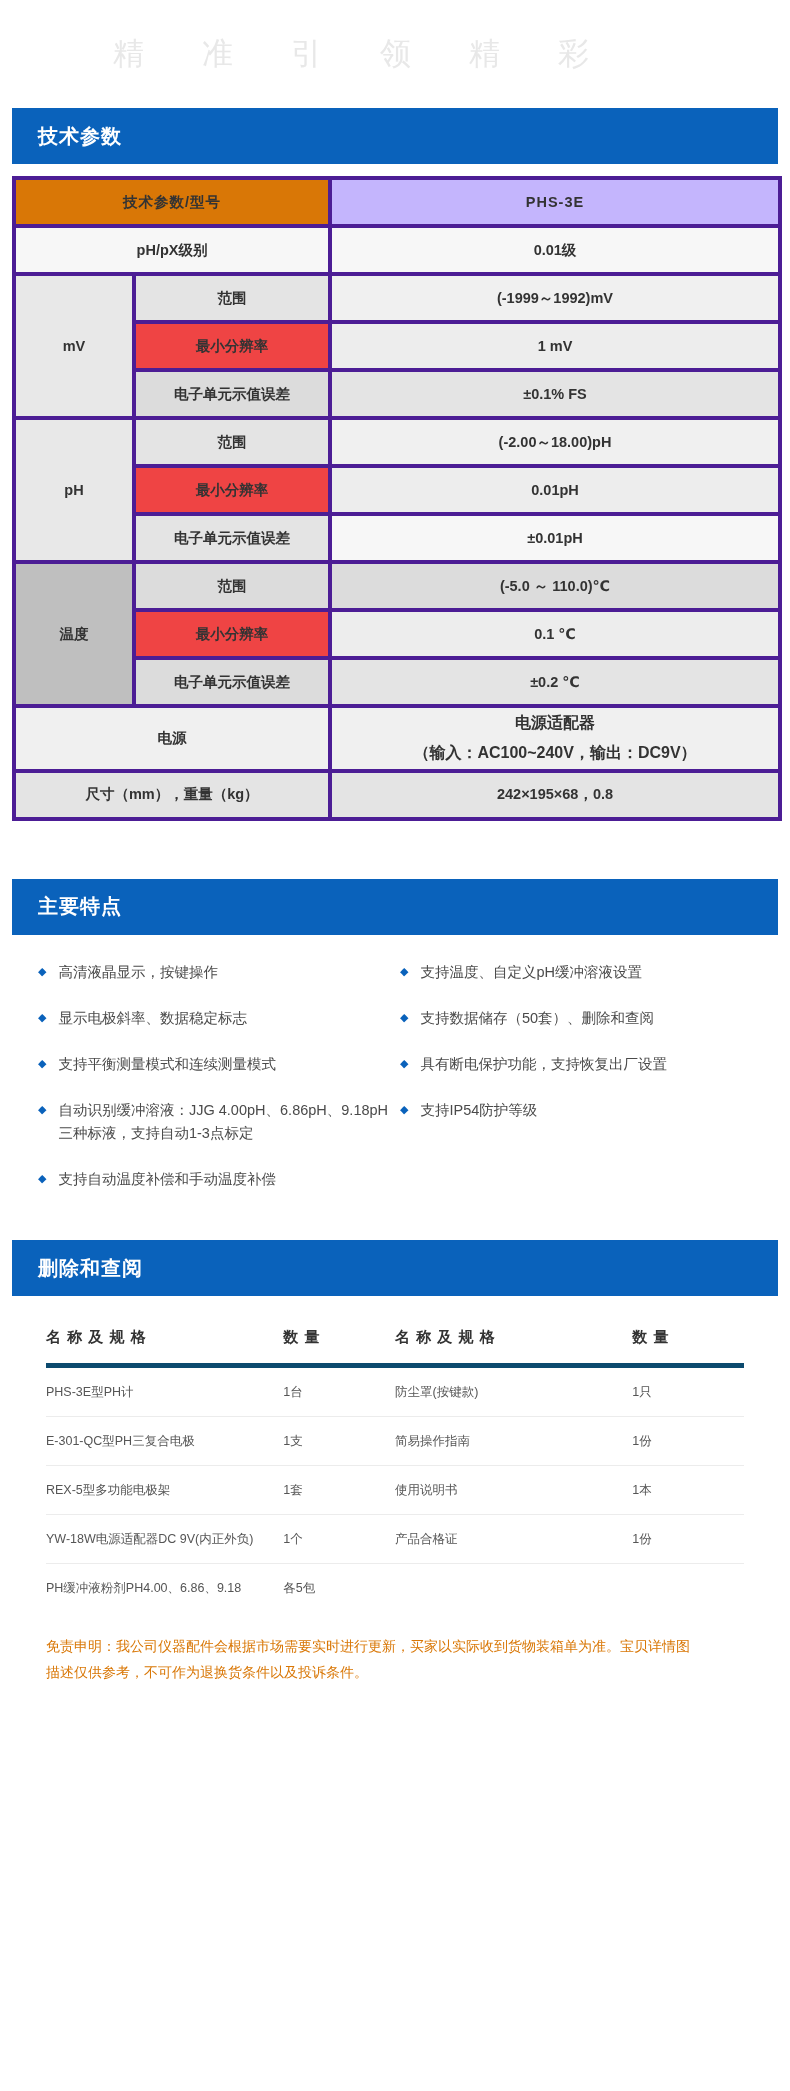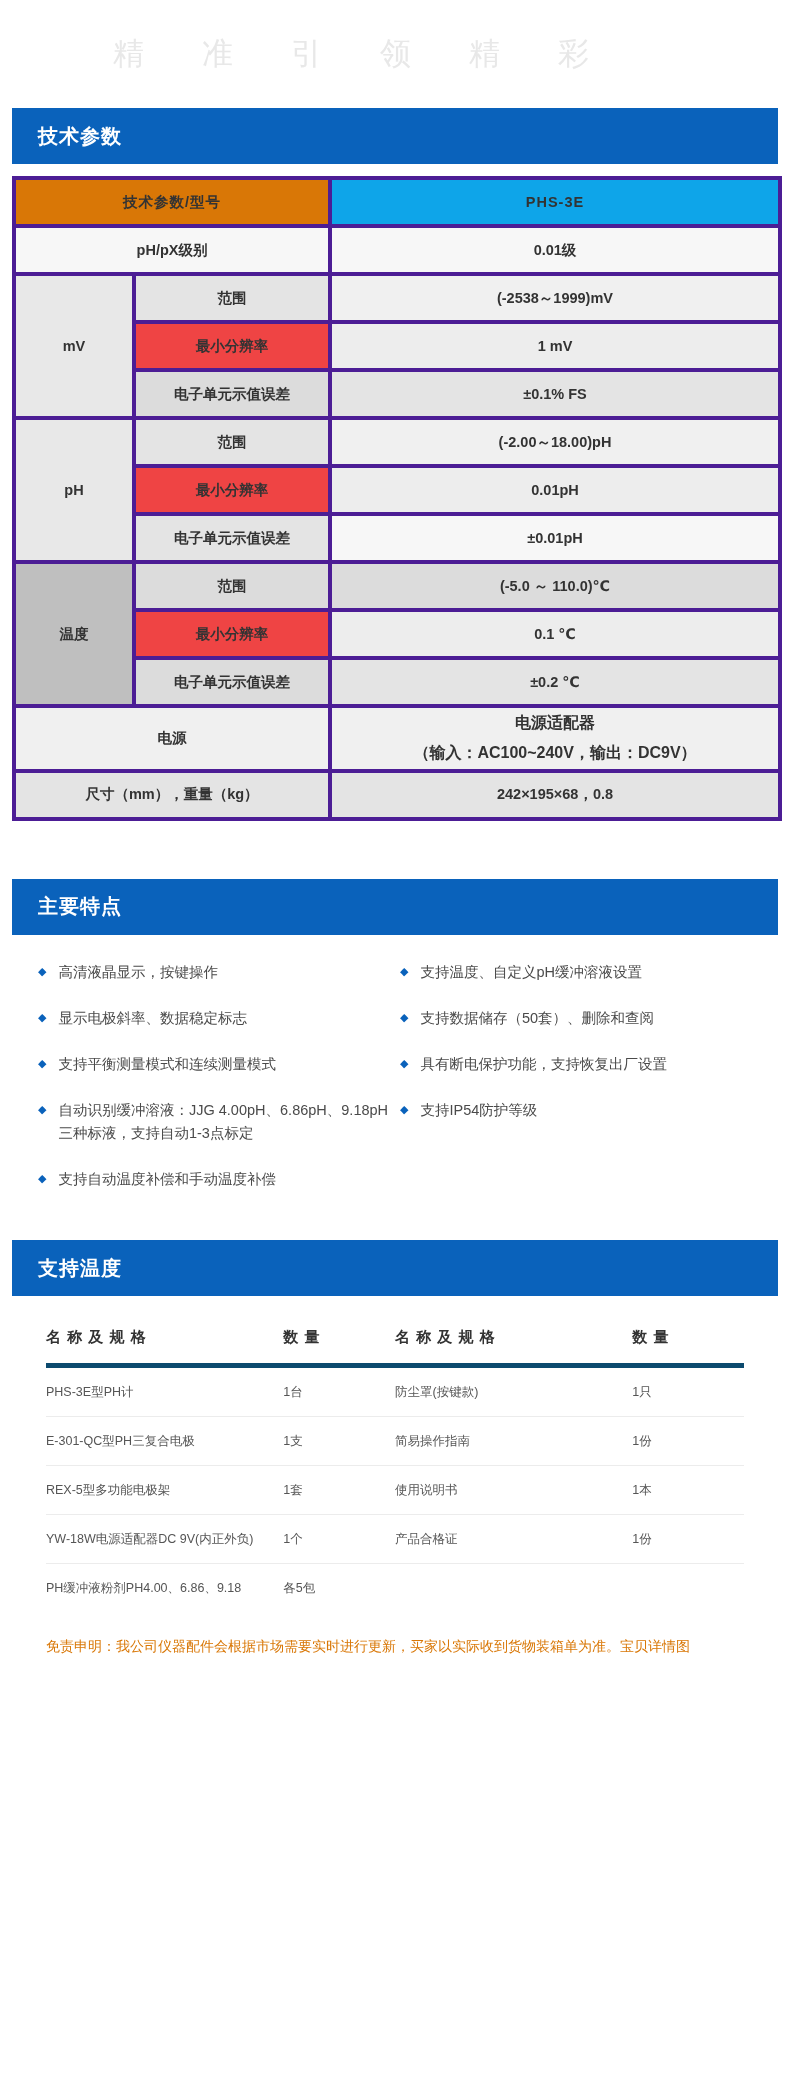--- a/index.html
+++ b/index.html
@@ -69,21 +69,21 @@
   }
   .th-left {
     background: #d97706;
     color: #fff;
     font-size: 18px;
     font-weight: bold;
     letter-spacing: 1px;
     height: 66px;
   }
   .th-right {
-    background: #0ea5e9;
+    background: #c4b5fd;
     color: #fff;
     font-size: 20px;
     font-weight: bold;
     letter-spacing: 1px;
     height: 66px;
   }
   .cell-lbl-a { background: #e4e4e4; font-weight: normal; }
   .cell-lbl-b { background: #ef4444; }
   .cell-lbl-c { background: #dcdcdc; }
   .cell-lbl-grp { background: #e8e8e8; font-size: 15px; }
@@ -196,21 +196,21 @@
           <th class="th-right">PHS-3E</th>
         </tr>
         <tr>
           <td class="cell-white bold" colspan="2">pH/pX级别</td>
           <td class="cell-white bold">0.01级</td>
         </tr>
 
         <tr>
           <td class="cell-lbl-grp bold" rowspan="3">mV</td>
           <td class="cell-lbl-a bold">范围</td>
-          <td class="cell-val-a bold">(-2538～1999)mV</td>
+          <td class="cell-val-a bold">(-1999～1992)mV</td>
         </tr>
         <tr>
           <td class="cell-lbl-b bold">最小分辨率</td>
           <td class="cell-val-c bold">1 mV</td>
         </tr>
         <tr>
           <td class="cell-lbl-c bold">电子单元示值误差</td>
           <td class="cell-val-b bold">±0.1% FS</td>
         </tr>
 
@@ -300,21 +300,21 @@
       </div>
       <div class="feat-item">
         <span class="diamond">◆</span>
         <span>支持IP54防护等级</span>
       </div>
     </div>
   </div>
 
   <div style="height:12px"></div>
 
-  <div class="section-bar">支持温度</div>
+  <div class="section-bar">删除和查阅</div>
 
   <div class="config">
     <table class="conf">
       <thead>
         <tr>
           <th class="col-name">名 称 及 规 格</th>
           <th class="col-qty">数 量</th>
           <th class="col-name">名 称 及 规 格</th>
           <th class="col-qty">数 量</th>
         </tr>
@@ -349,15 +349,16 @@
           <td>各5包</td>
           <td></td>
           <td></td>
         </tr>
       </tbody>
     </table>
   </div>
 
   <div class="disclaimer">
     <div>免责申明：我公司仪器配件会根据市场需要实时进行更新，买家以实际收到货物装箱单为准。宝贝详情图</div>
+    <div>描述仅供参考，不可作为退换货条件以及投诉条件。</div>
   </div>
 
 </div>
 
 </body></html>

